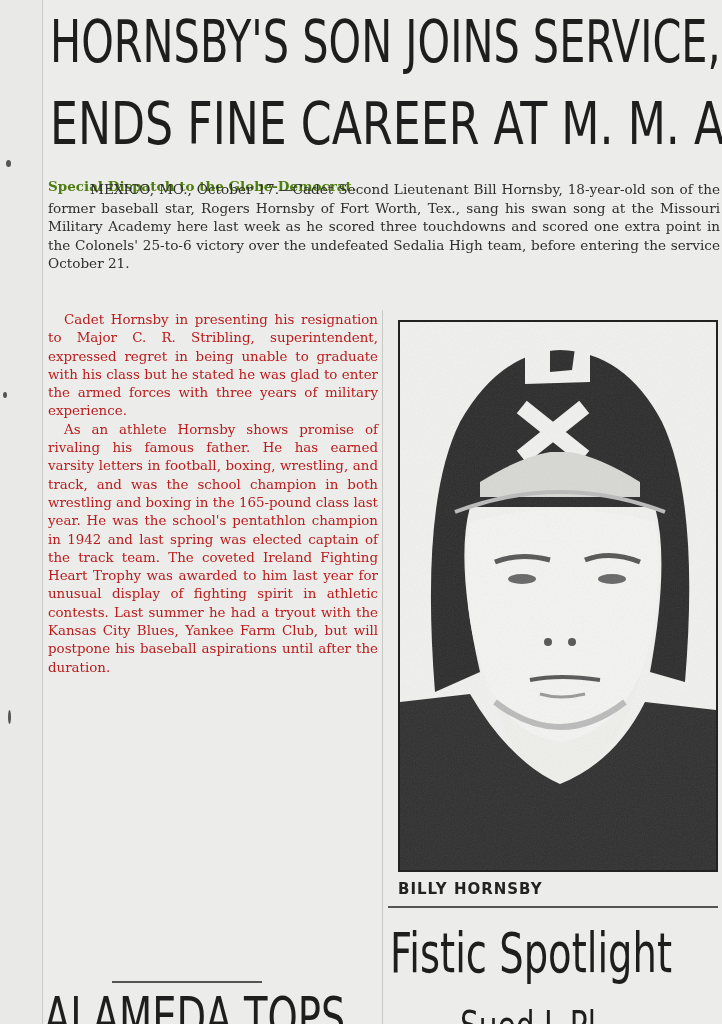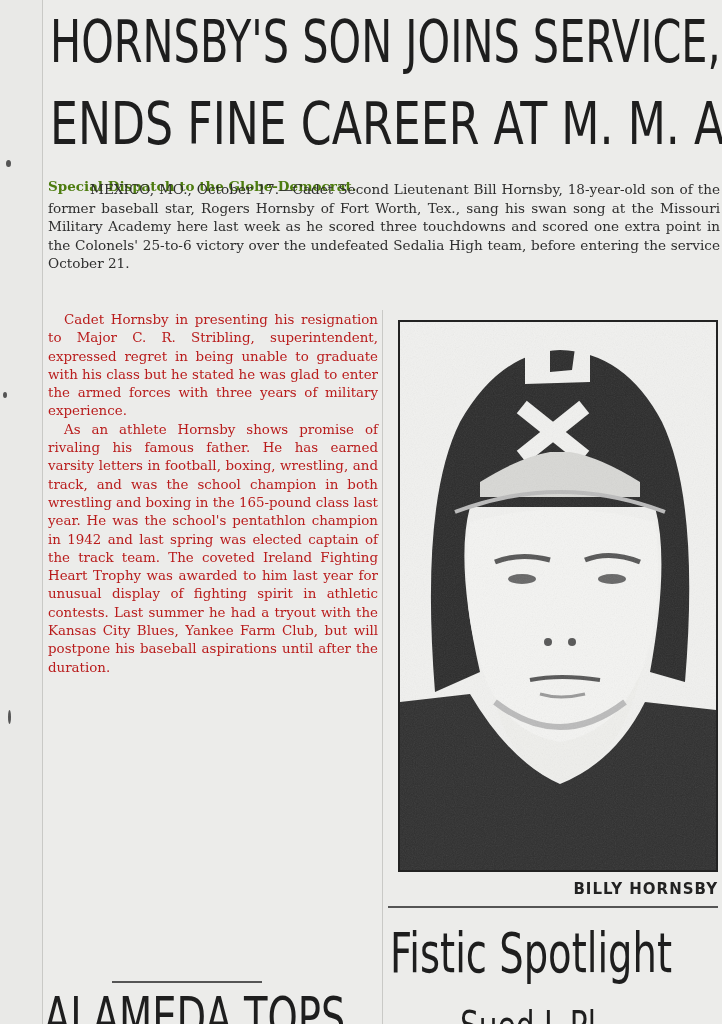--- a/index.html
+++ b/index.html
@@ -35,21 +35,21 @@
     font-size:13.4px; line-height:18.3px; text-align:justify; color:#b91c1c;
     hyphens:manual;
   }
   .col p { margin:0; text-indent:16px; }
   .col-rule { position:absolute; left:382px; top:310px; width:1px; height:714px; background:#c9c9c6; }
   .photo {
     position:absolute; left:398px; top:320px; width:320px; height:552px;
     border:2px solid #222; box-sizing:border-box; background:#f2f2f0; overflow:hidden;
   }
   .caption {
-    position:absolute; left:398px; top:880px; width:320px; text-align:right;
+    position:absolute; left:398px; top:880px; width:320px; text-align:left;
     font-family:"DejaVu Sans", sans-serif; font-weight:bold; font-size:15px; letter-spacing:1px; color:#222;
   }
   .caption-rule { position:absolute; left:388px; top:906px; width:330px; height:2px; background:#555; }
   .fistic {
     position:absolute; left:390px; top:922px;
     font-family:"DejaVu Sans", sans-serif; font-size:52px; line-height:60px; color:#1e1e1e;
     transform:scale(0.74,1.05); transform-origin:left top; white-space:nowrap;
   }
   .fistic-sub {
     position:absolute; left:460px; top:1002px; height:22px; overflow:hidden;

